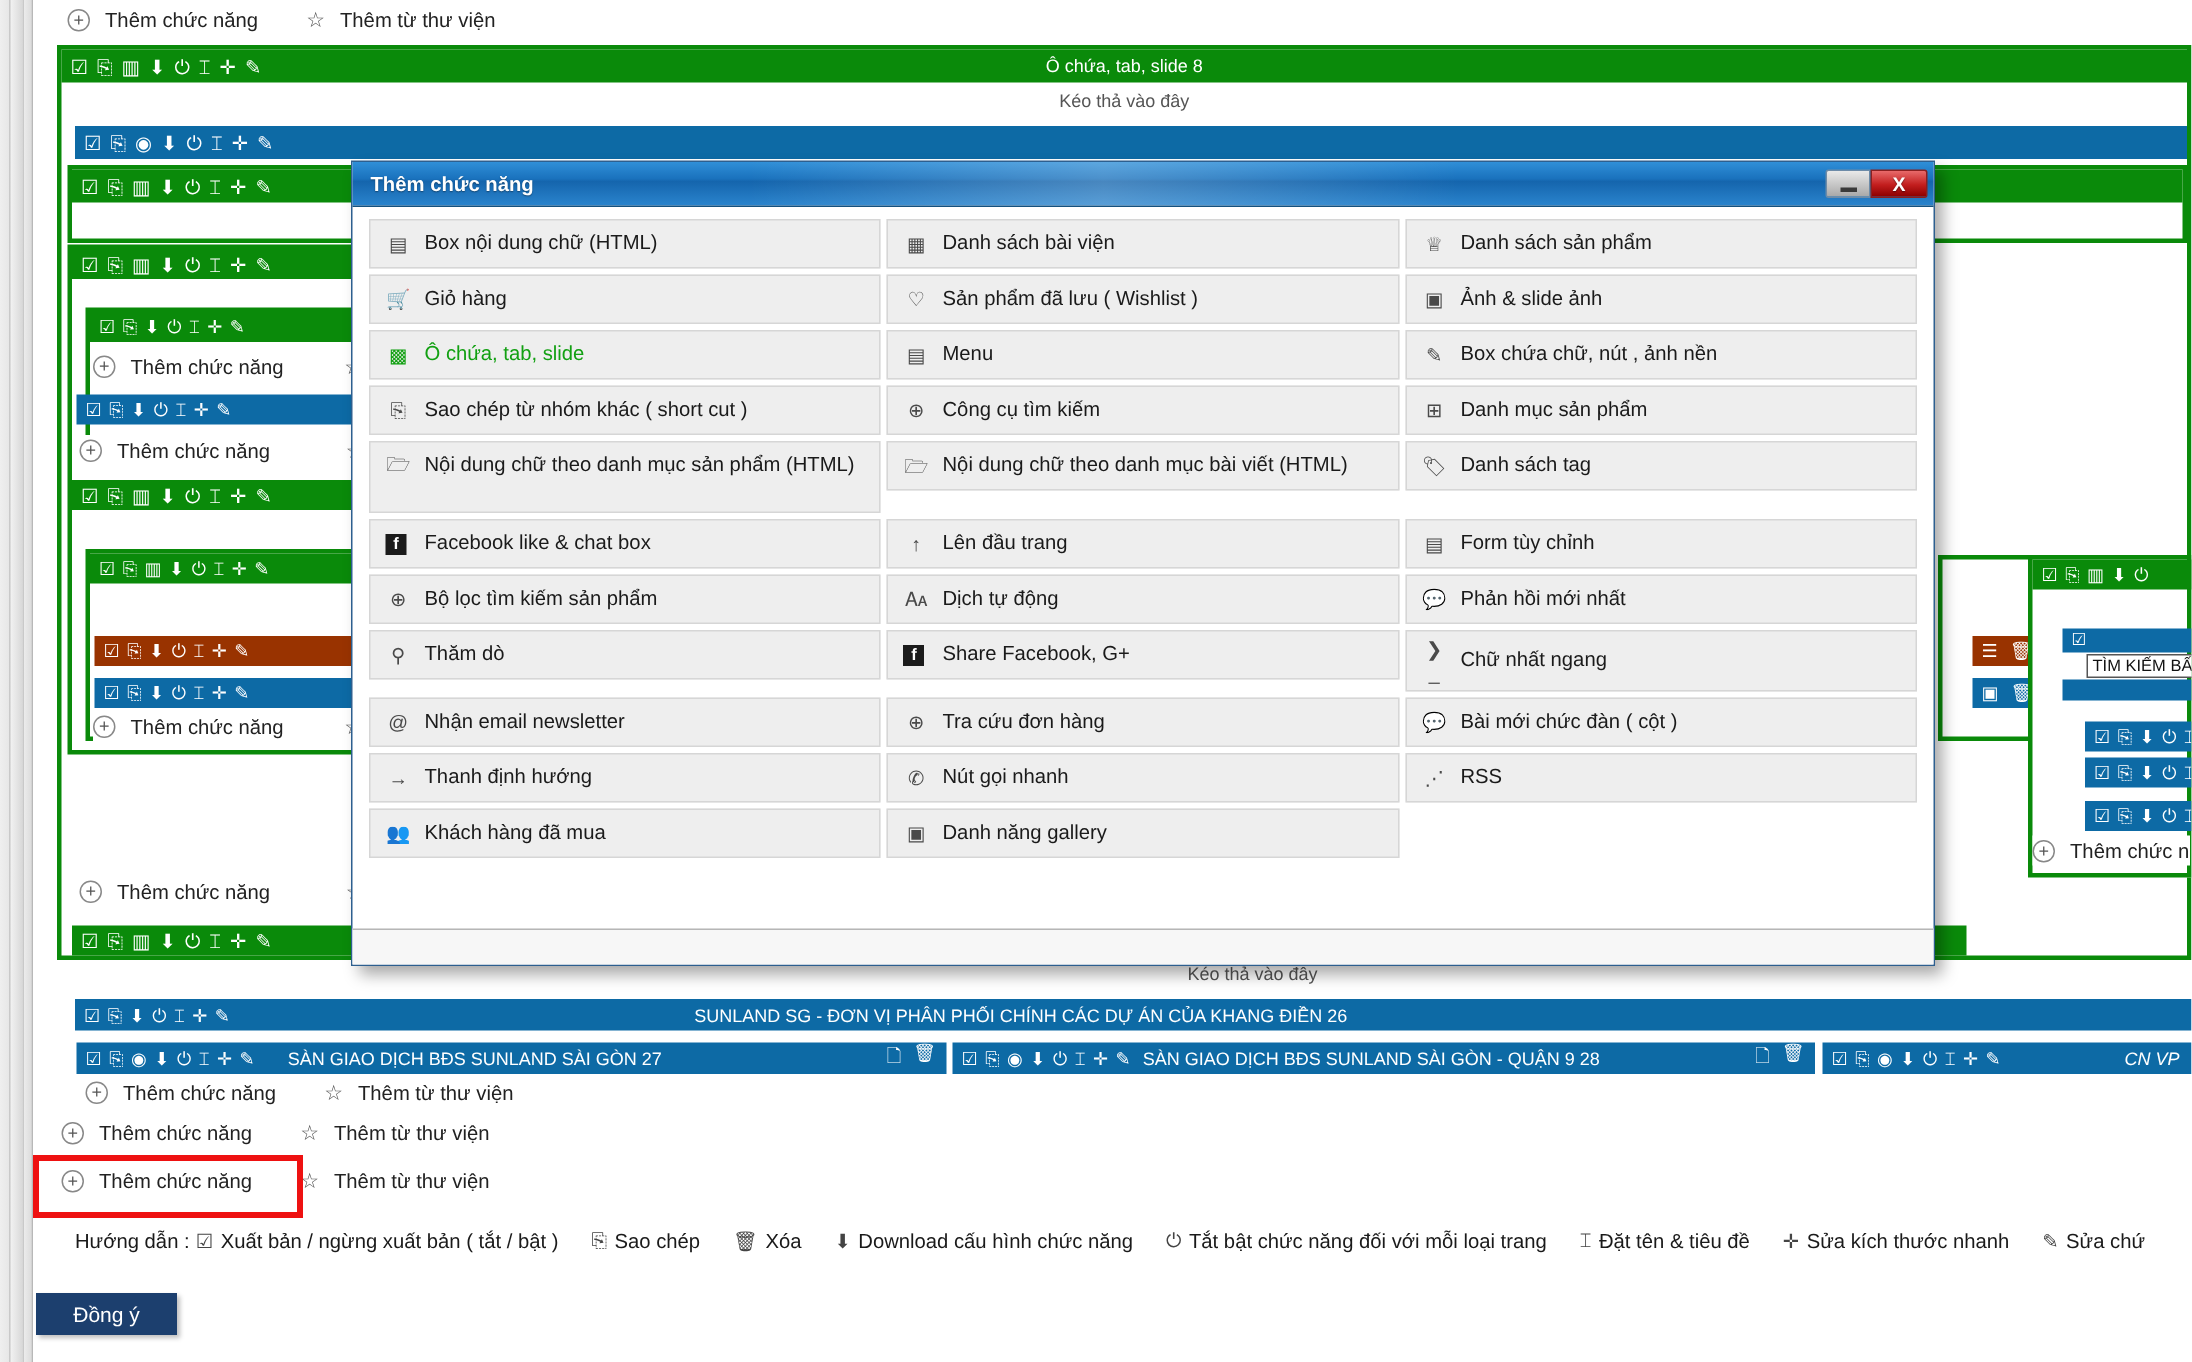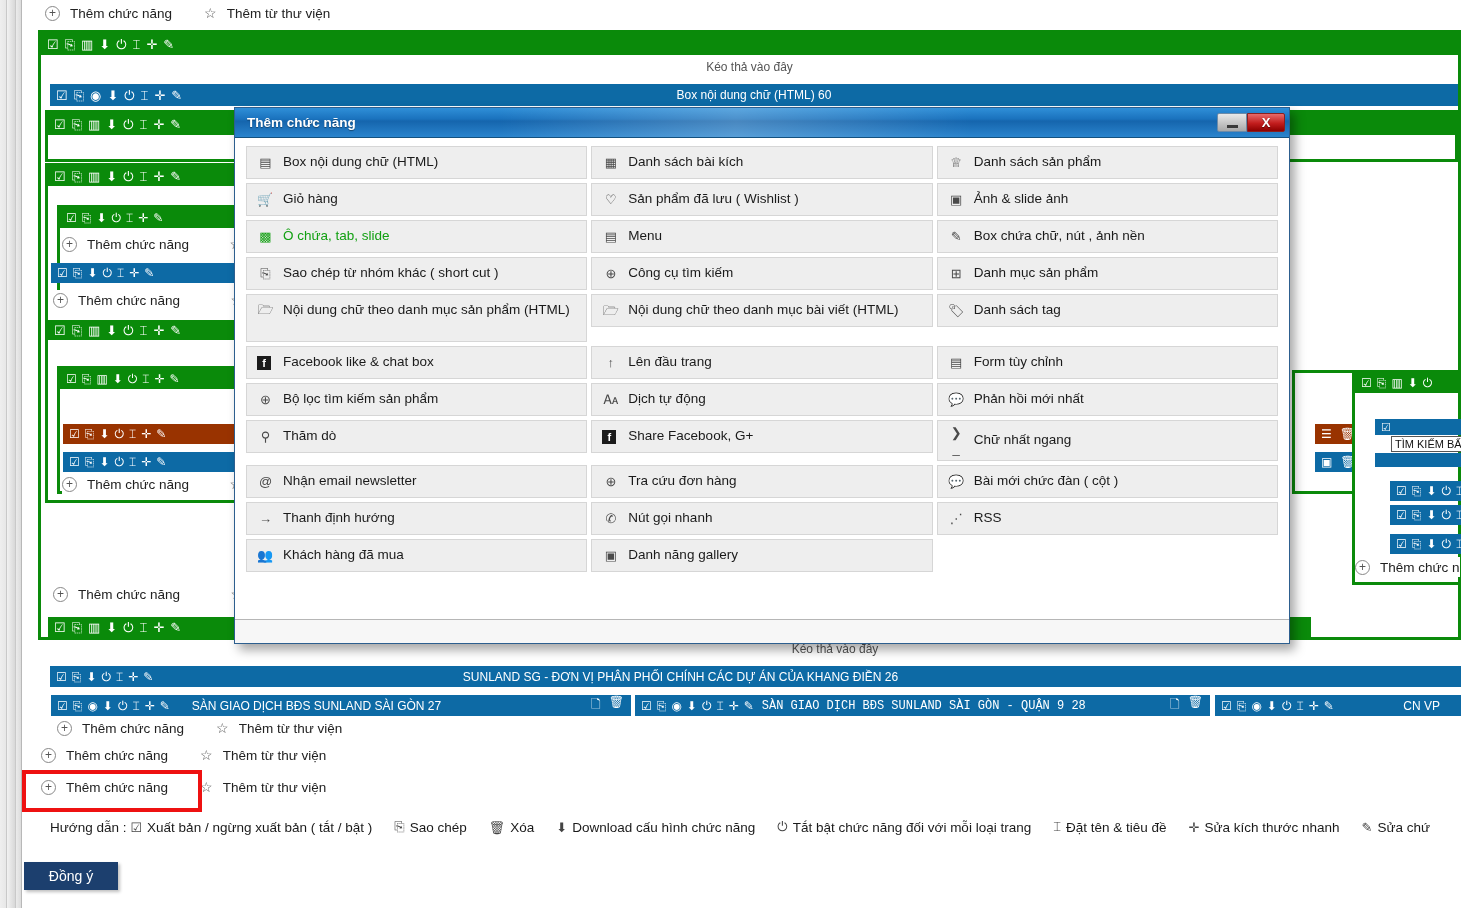--- a/index.html
+++ b/index.html
@@ -152,36 +152,36 @@
       <div class="icons">
         <span>☑</span>
         <span>⎘</span>
         <span>▥</span>
         <span>⬇</span>
         <span>⏻</span>
         <span>⌶</span>
         <span>✛</span>
         <span>✎</span>
       </div>
+      <div class="title">Ô chứa, tab, slide 8</div>
     </div>
 
     <div class="dropzone" style="left:6px; top:60px; width:1417px;">Kéo thả vào đây</div>
 
     <div class="bar blue" style="left:15px; top:84px; width:1408px; height:22px;">
       <div class="icons">
         <span>☑</span>
         <span>⎘</span>
         <span>◉</span>
         <span>⬇</span>
         <span>⏻</span>
         <span>⌶</span>
         <span>✛</span>
         <span>✎</span>
       </div>
-      <div class="title">Box nội dung chữ (HTML) 60</div>
     </div>
 
     <div class="boxframe" style="left:10px; top:110px; width:1413px; height:52px;"></div>
     <div class="bar green" style="left:13px; top:113px; width:1407px; height:22px;">
       <div class="icons">
         <span>☑</span>
         <span>⎘</span>
         <span>▥</span>
         <span>⬇</span>
         <span>⏻</span>
@@ -352,39 +352,39 @@
       <div class="icons" style="gap:5px; font-size:12px;">
         <span>☑</span>
         <span>⎘</span>
         <span>◉</span>
         <span>⬇</span>
         <span>⏻</span>
         <span>⌶</span>
         <span>✛</span>
         <span>✎</span>
       </div>
-      <div style="padding-left:8px; font-size:12px;font-family:Liberation Mono, monospace;">SÀN GIAO DỊCH BĐS SUNLAND SÀI GÒN - QUẬN 9 28</div>
+      <div style="padding-left:8px; font-size:12px;">SÀN GIAO DỊCH BĐS SUNLAND SÀI GÒN - QUẬN 9 28</div>
       <div class="rtools">
         <span>🗋</span>
         <span>🗑</span>
       </div>
     </div>
 
     <div class="bar blue" style="left:1180px; top:695px; width:246px; height:21px;">
       <div class="icons" style="gap:5px; font-size:12px;">
         <span>☑</span>
         <span>⎘</span>
         <span>◉</span>
         <span>⬇</span>
         <span>⏻</span>
         <span>⌶</span>
         <span>✛</span>
         <span>✎</span>
       </div>
-      <div style="margin-left:auto; padding-right:21px; font-size:12px;">CN VP</div>
+      <div style="margin-left:auto; padding-right:8px; font-size:12px;font-style:italic;">CN VP</div>
     </div>
 
     <div class="addrow" style="left:22px; top:718px; height:20px;">
       <span class="circ">+</span>
       <span>Thêm chức năng</span>
       <span class="sep"></span>
       <span class="star">☆</span>
       <span>Thêm từ thư viện</span>
     </div>
 
@@ -494,21 +494,21 @@
       <div class="grid" id="grid">
           <div class="cell">
             <div class="item">
               <span class="ic">▤</span>
               <span>Box nội dung chữ (HTML)</span>
             </div>
           </div>
           <div class="cell">
             <div class="item">
               <span class="ic">▦</span>
-              <span>Danh sách bài kích</span>
+              <span>Danh sách bài viện</span>
             </div>
           </div>
           <div class="cell">
             <div class="item">
               <span class="ic">♕</span>
               <span>Danh sách sản phẩm</span>
             </div>
           </div>
           <div class="cell">
             <div class="item">

